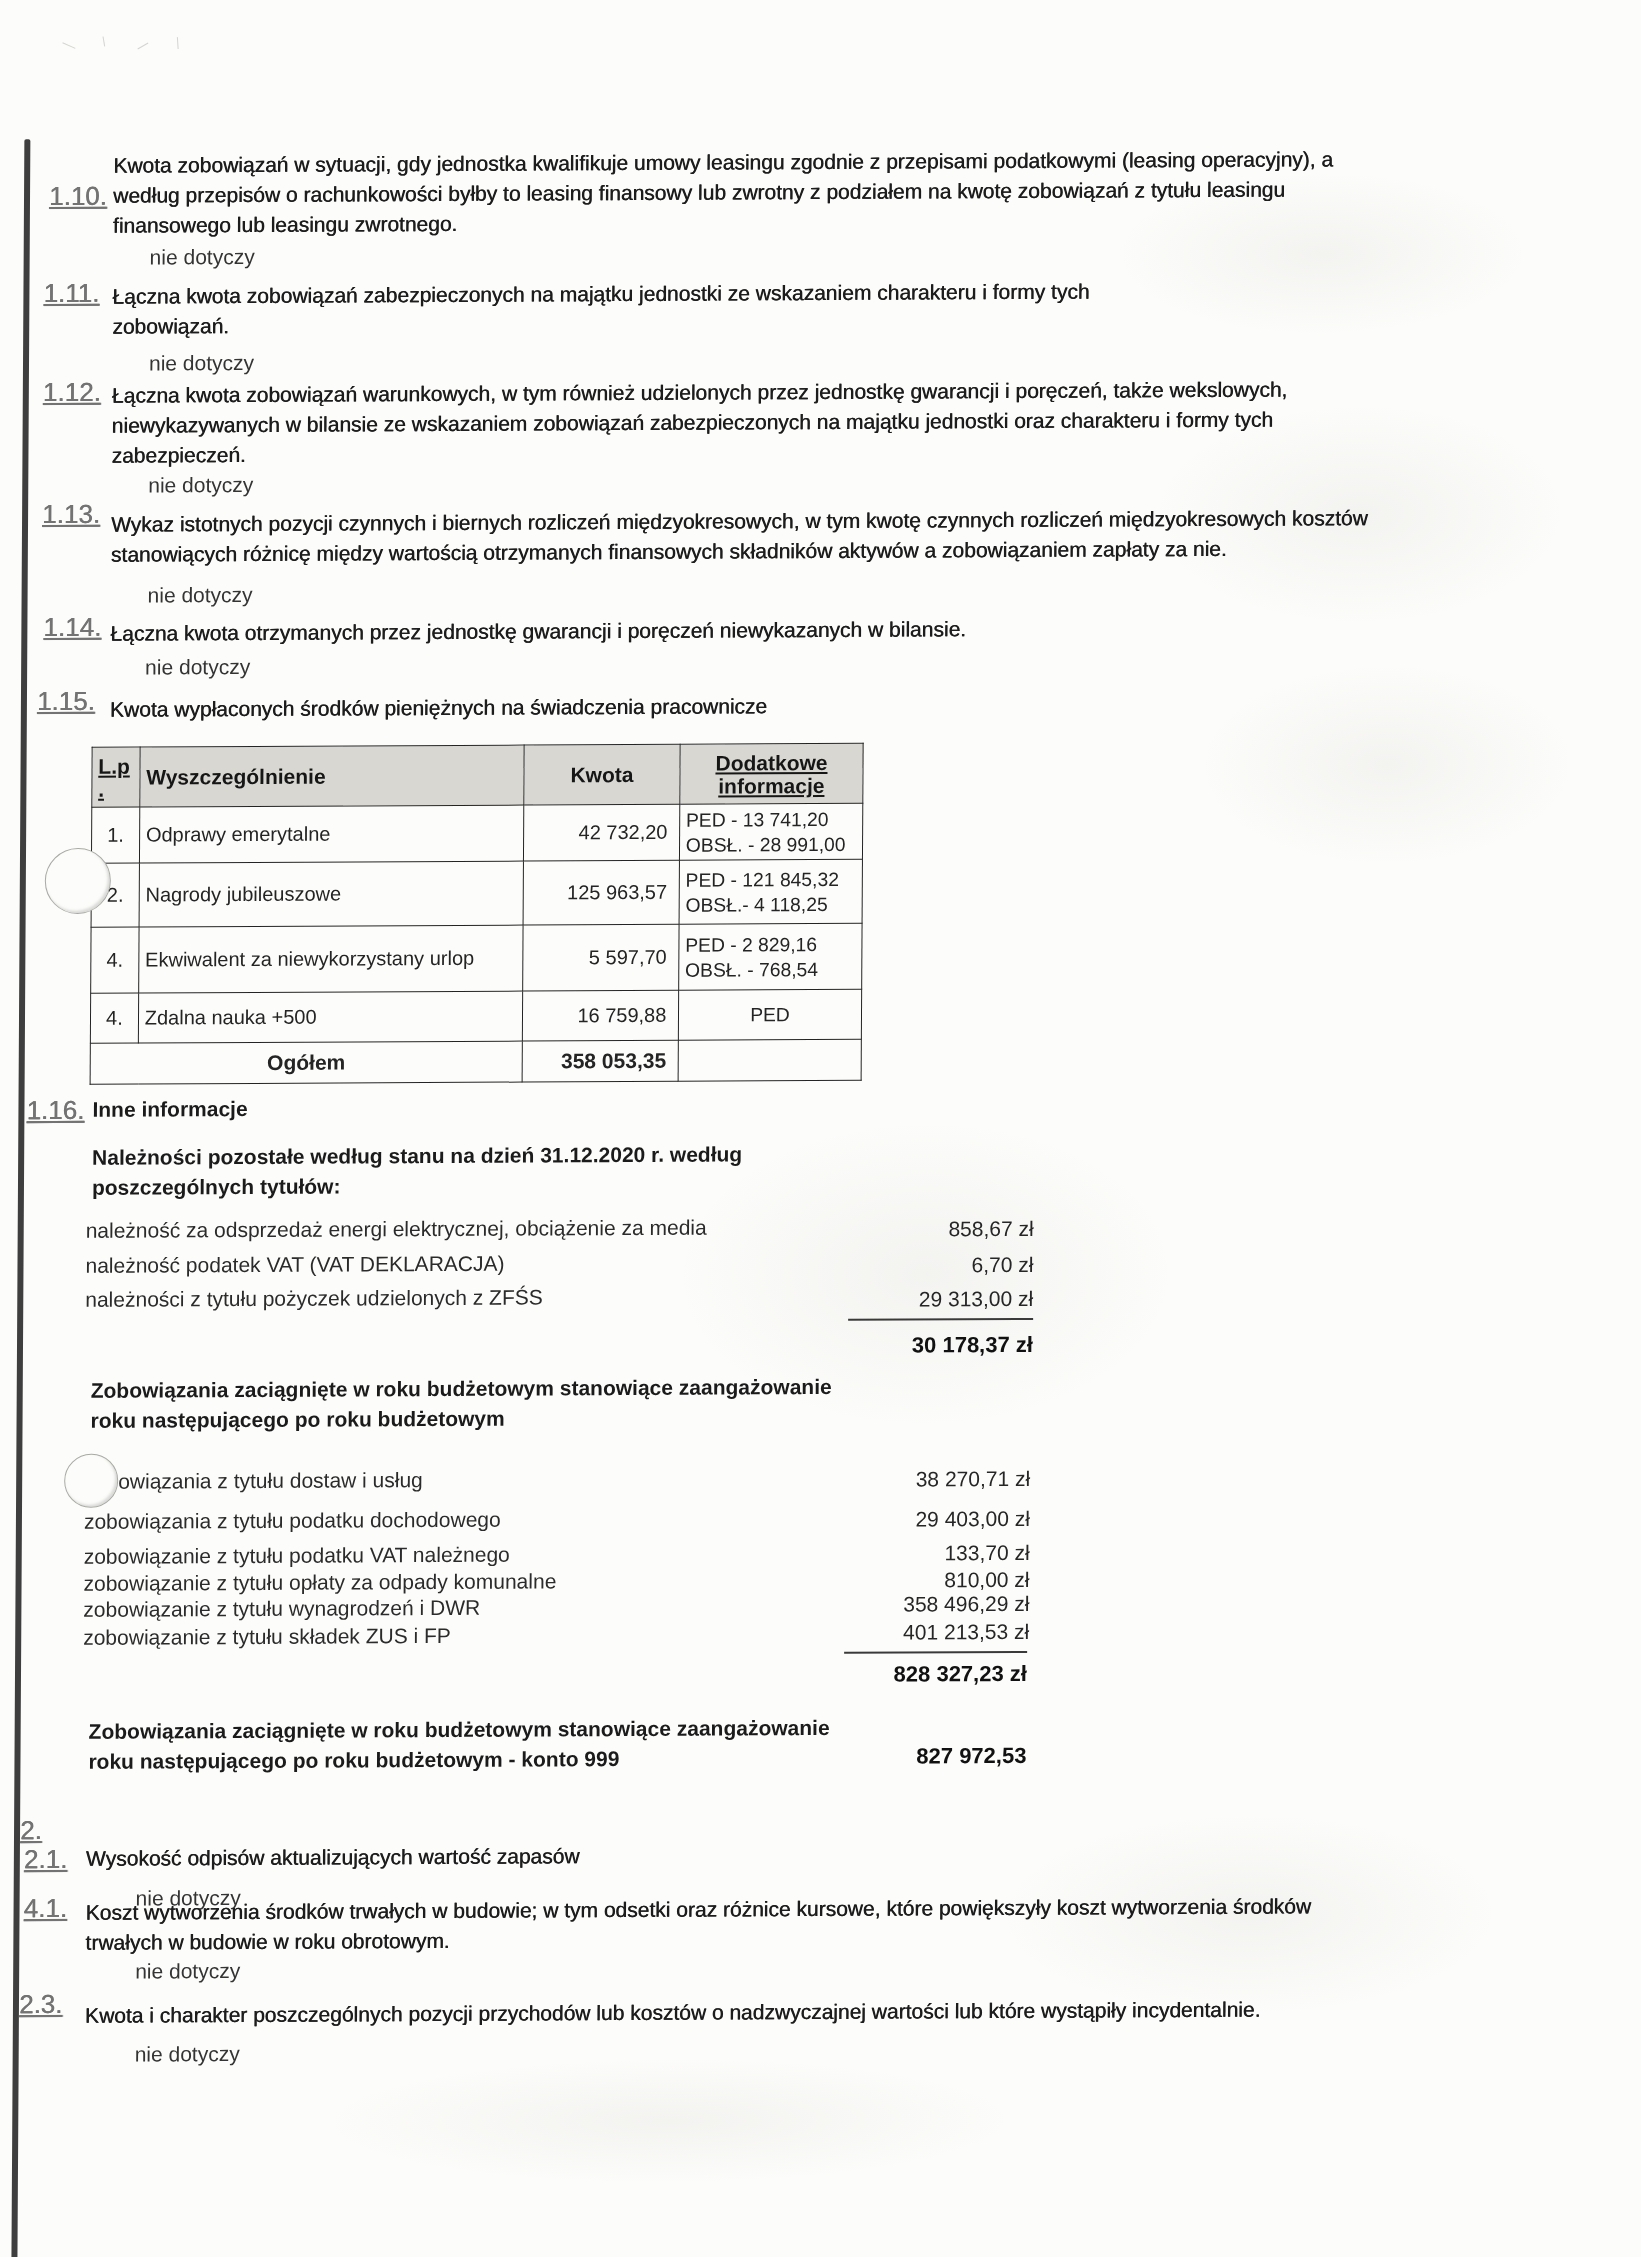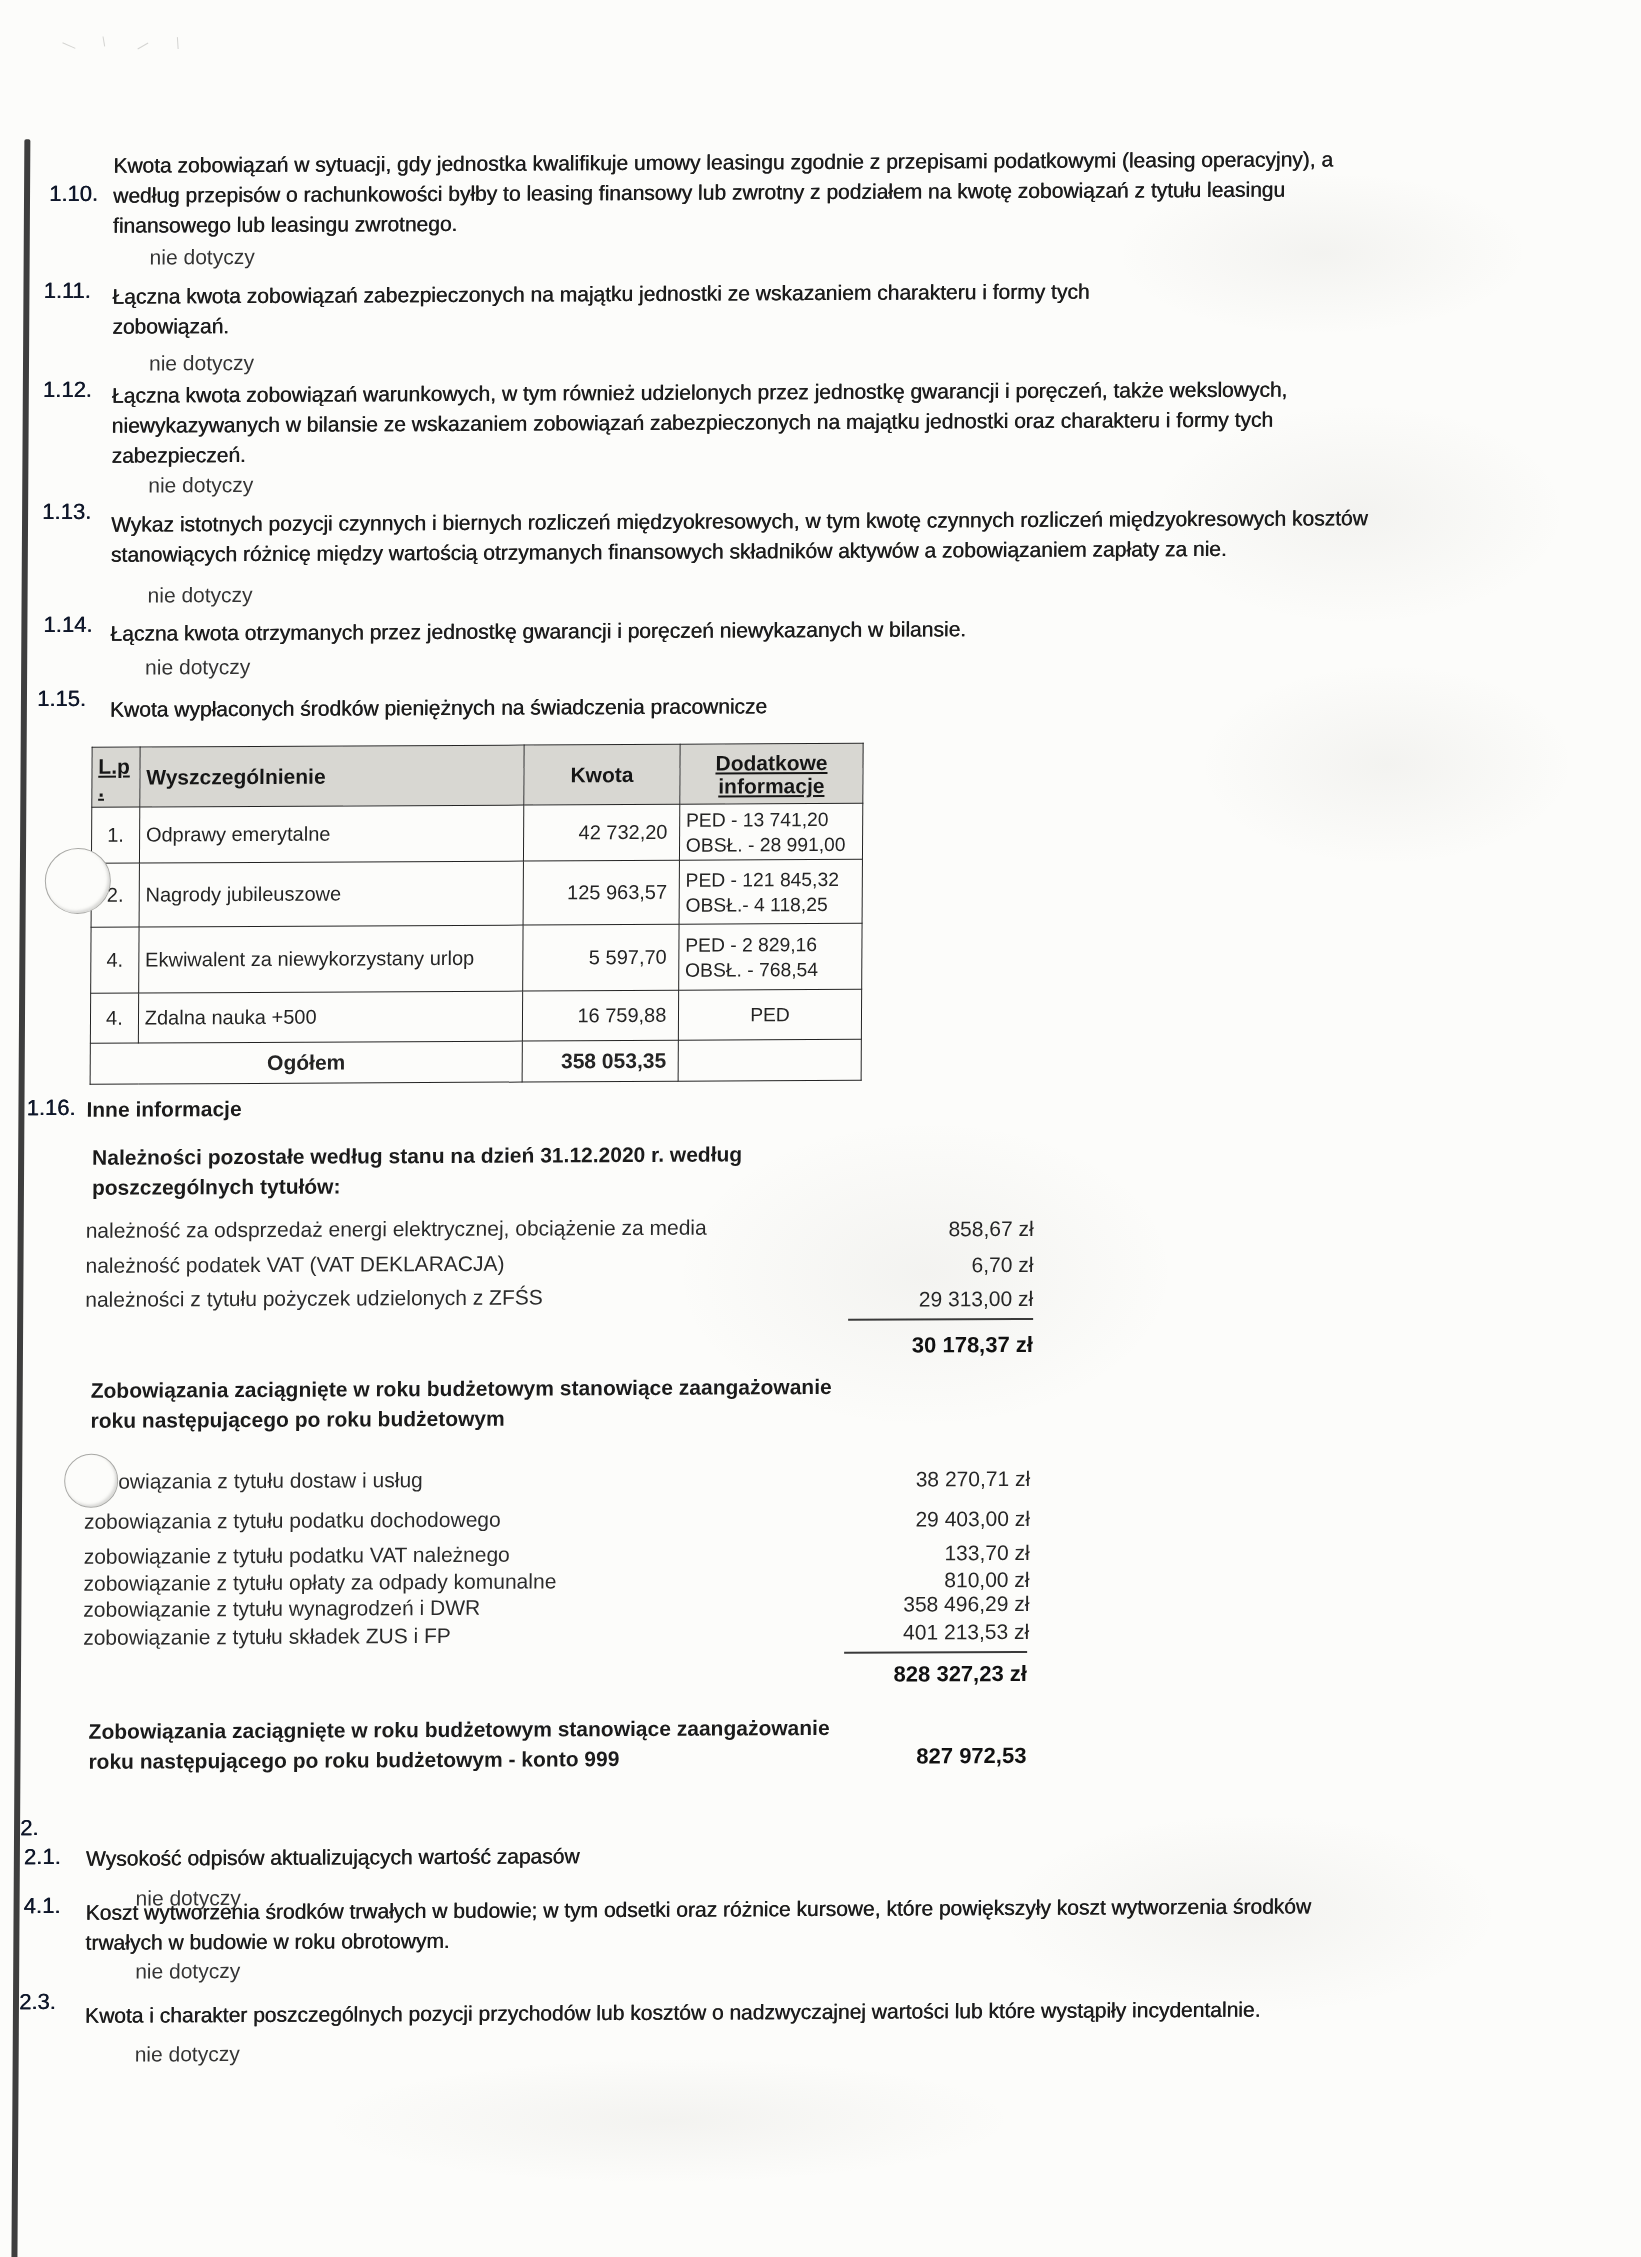--- a/index.html
+++ b/index.html
@@ -10,21 +10,21 @@
     overflow:hidden;
     font-family:"Liberation Sans", sans-serif;
     color:#1f1f1f;
   }
   .content{position:absolute;left:0;top:0;width:1641px;height:2257px;
     transform:skew(-0.35deg,-0.3deg);transform-origin:50% 45%;}
   .abs{position:absolute;}
   
   .semib{font-size:21px;line-height:30px;white-space:pre-line;color:#1d1d1d;
     text-shadow:0.5px 0 0 currentColor;}
-  .num{font-size:22px;color:#0f172a;text-shadow:0.5px 0 0 currentColor;}
+  .num{font-size:26px;color:#737373;text-shadow:0.5px 0 0 currentColor;text-decoration:underline;}
   .nd{font-size:21px;color:#343434;}
   .b22{font-size:21px;font-weight:bold;line-height:30px;white-space:pre-line;color:#1b1b1b;}
   .item{font-size:21px;color:#2b2b2b;}
   .val{font-size:21px;color:#262626;text-align:right;width:222px;}
   .valb{font-size:22px;font-weight:bold;color:#111;text-align:right;width:222px;}
   .rule{height:1.9px;background:#3a3a3a;}
   
   table.ptable{position:absolute;border-collapse:collapse;table-layout:fixed;
     background:#fcfcfa;}
   .ptable th,.ptable td{border:1.9px solid #242424;overflow:hidden;}
@@ -143,21 +143,21 @@
         </tr>
         <tr style="height:41px;">
           <td class="tot" colspan="2">Ogółem</td>
           <td class="totv">358 053,35</td>
           <td></td>
         </tr>
       </tbody>
     </table>
 
     <div class="abs num" style="left:27px;top:1091px;">1.16.</div>
-    <div class="abs b22" style="left:87px;top:1091px;">Inne informacje</div>
+    <div class="abs b22" style="left:93px;top:1091px;">Inne informacje</div>
 
     <div class="abs b22" style="left:93px;top:1139px;">Należności pozostałe według stanu na dzień 31.12.2020 r. według
 poszczególnych tytułów:</div>
 
     <div class="abs item" style="left:87px;top:1215px;">należność za odsprzedaż energi elektrycznej, obciążenie za media</div>
     <div class="abs val" style="left:813px;top:1218px;">858,67 zł</div>
     <div class="abs item" style="left:87px;top:1250px;">należność podatek VAT (VAT DEKLARACJA)</div>
     <div class="abs val" style="left:813px;top:1254px;">6,70 zł</div>
     <div class="abs item" style="left:87px;top:1284px;">należności z tytułu pożyczek udzielonych z ZFŚS</div>
     <div class="abs val" style="left:813px;top:1288px;">29 313,00 zł</div>

